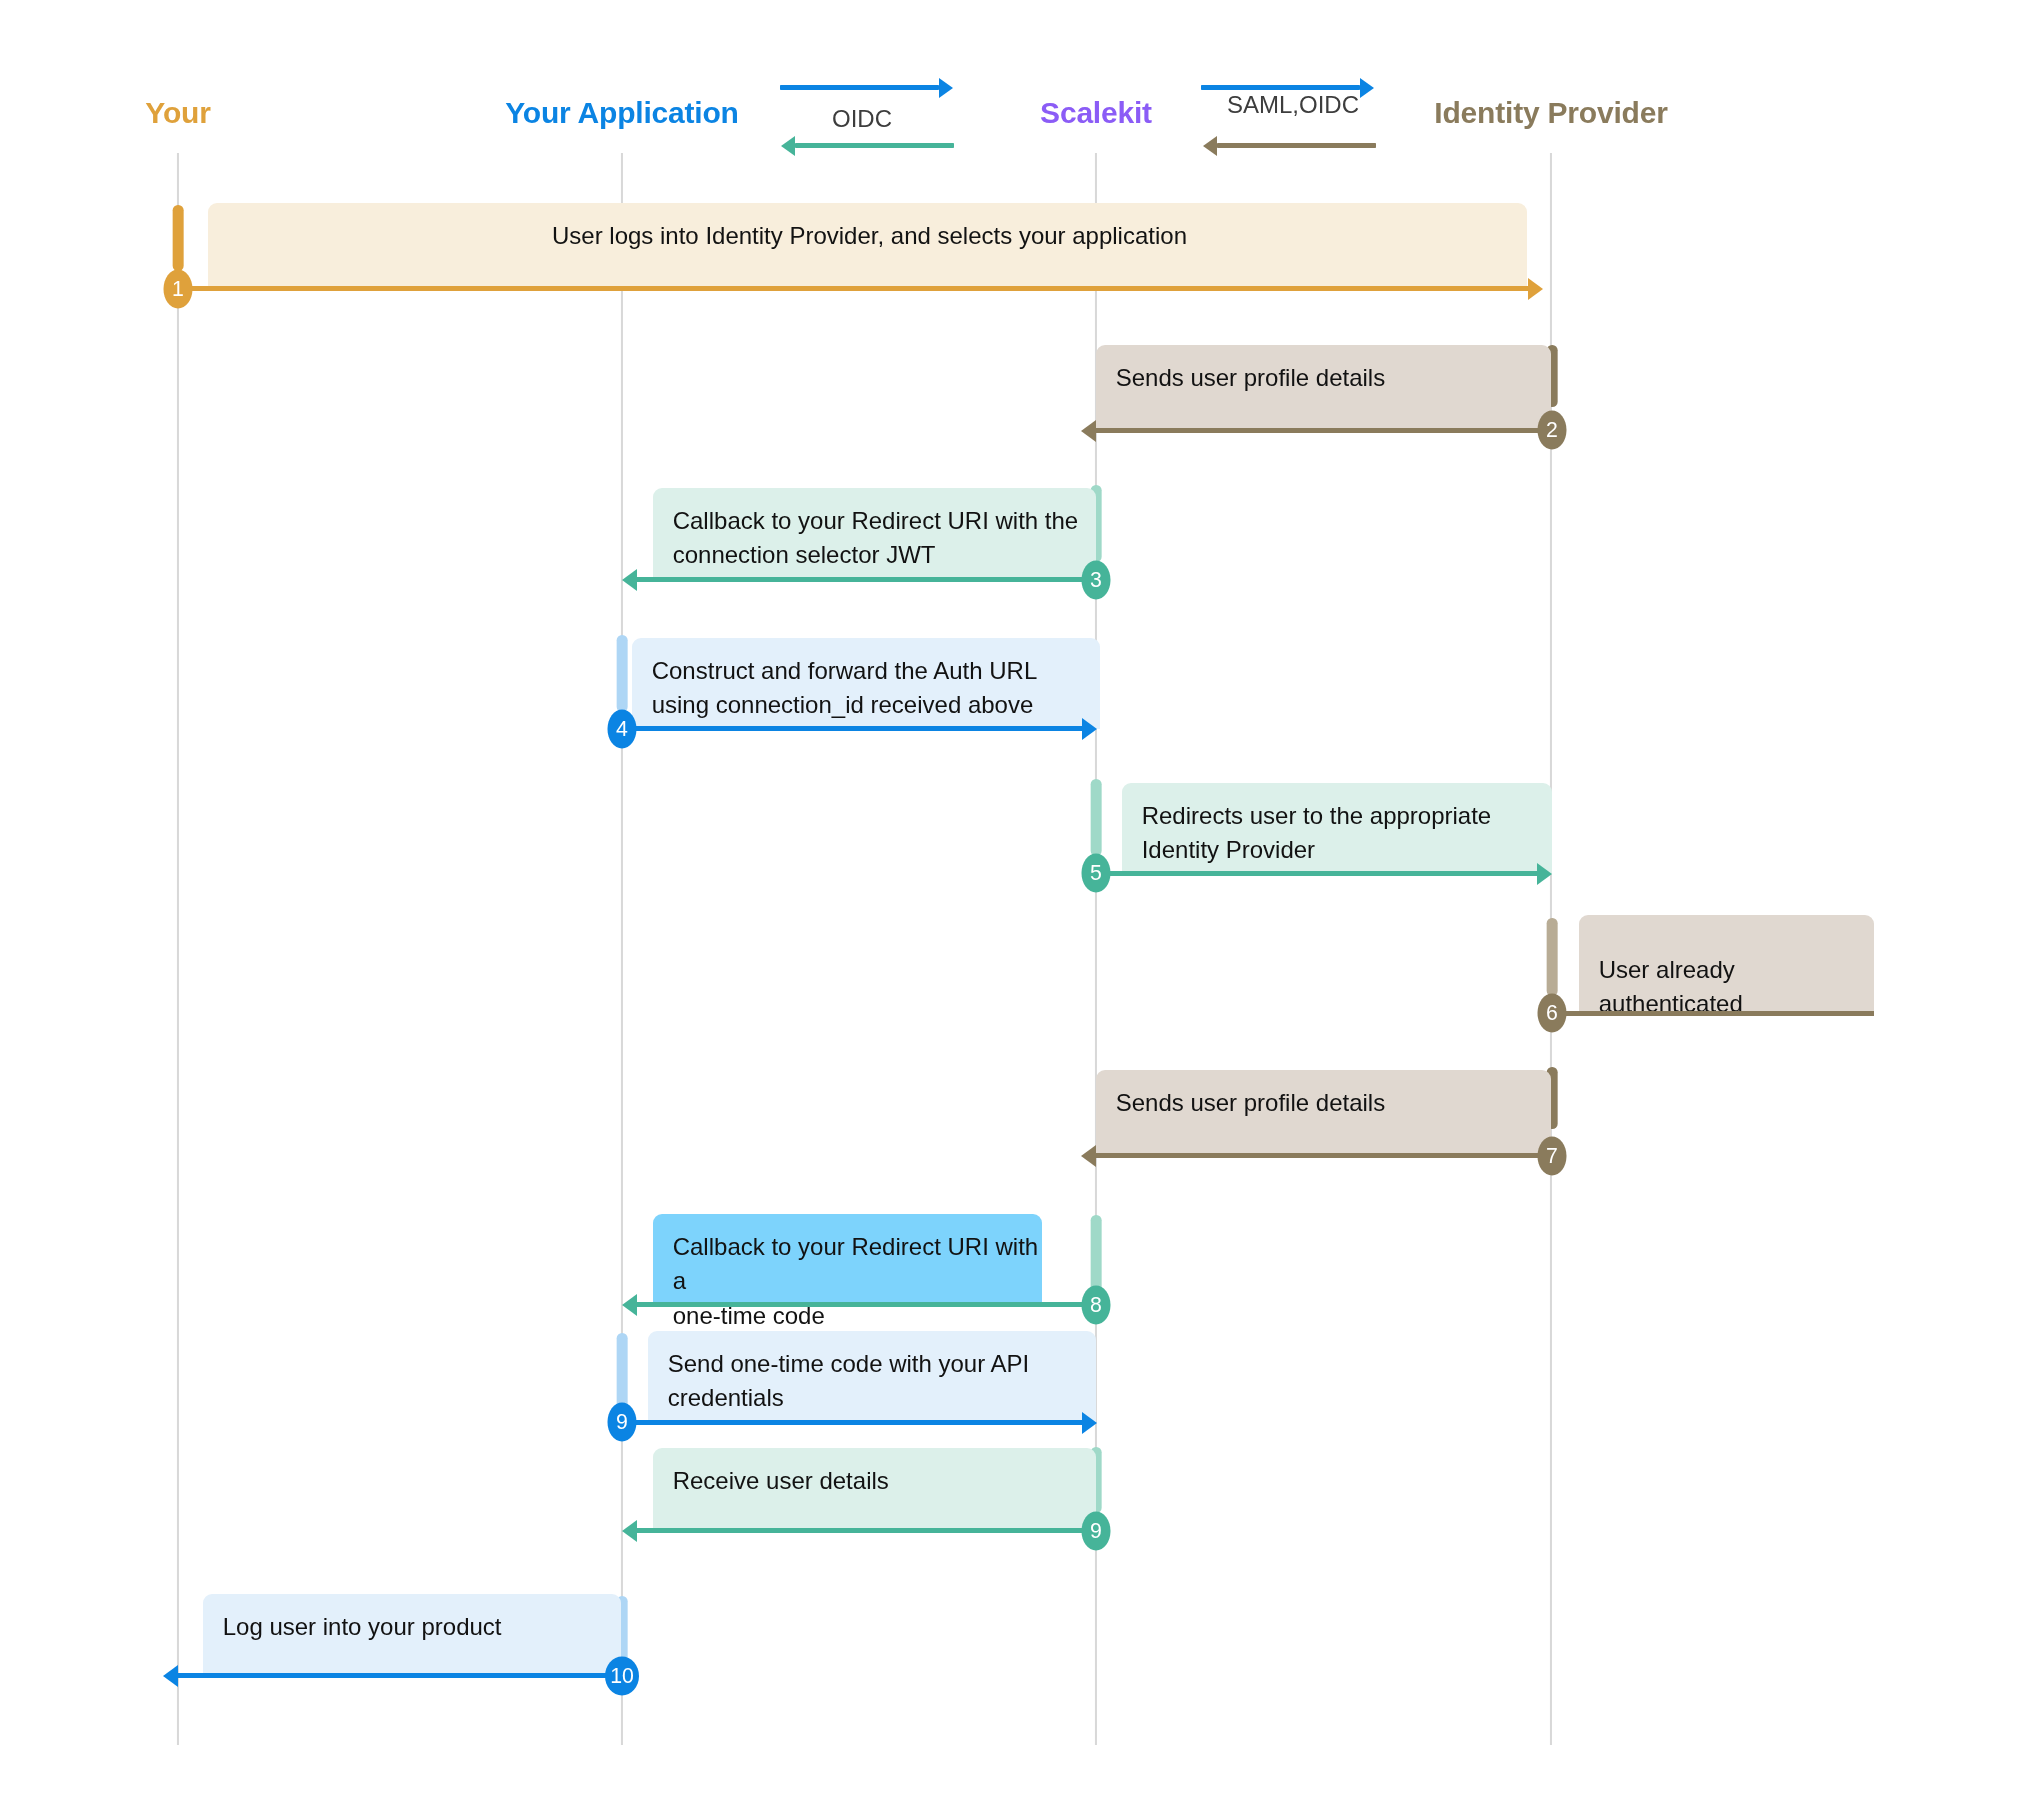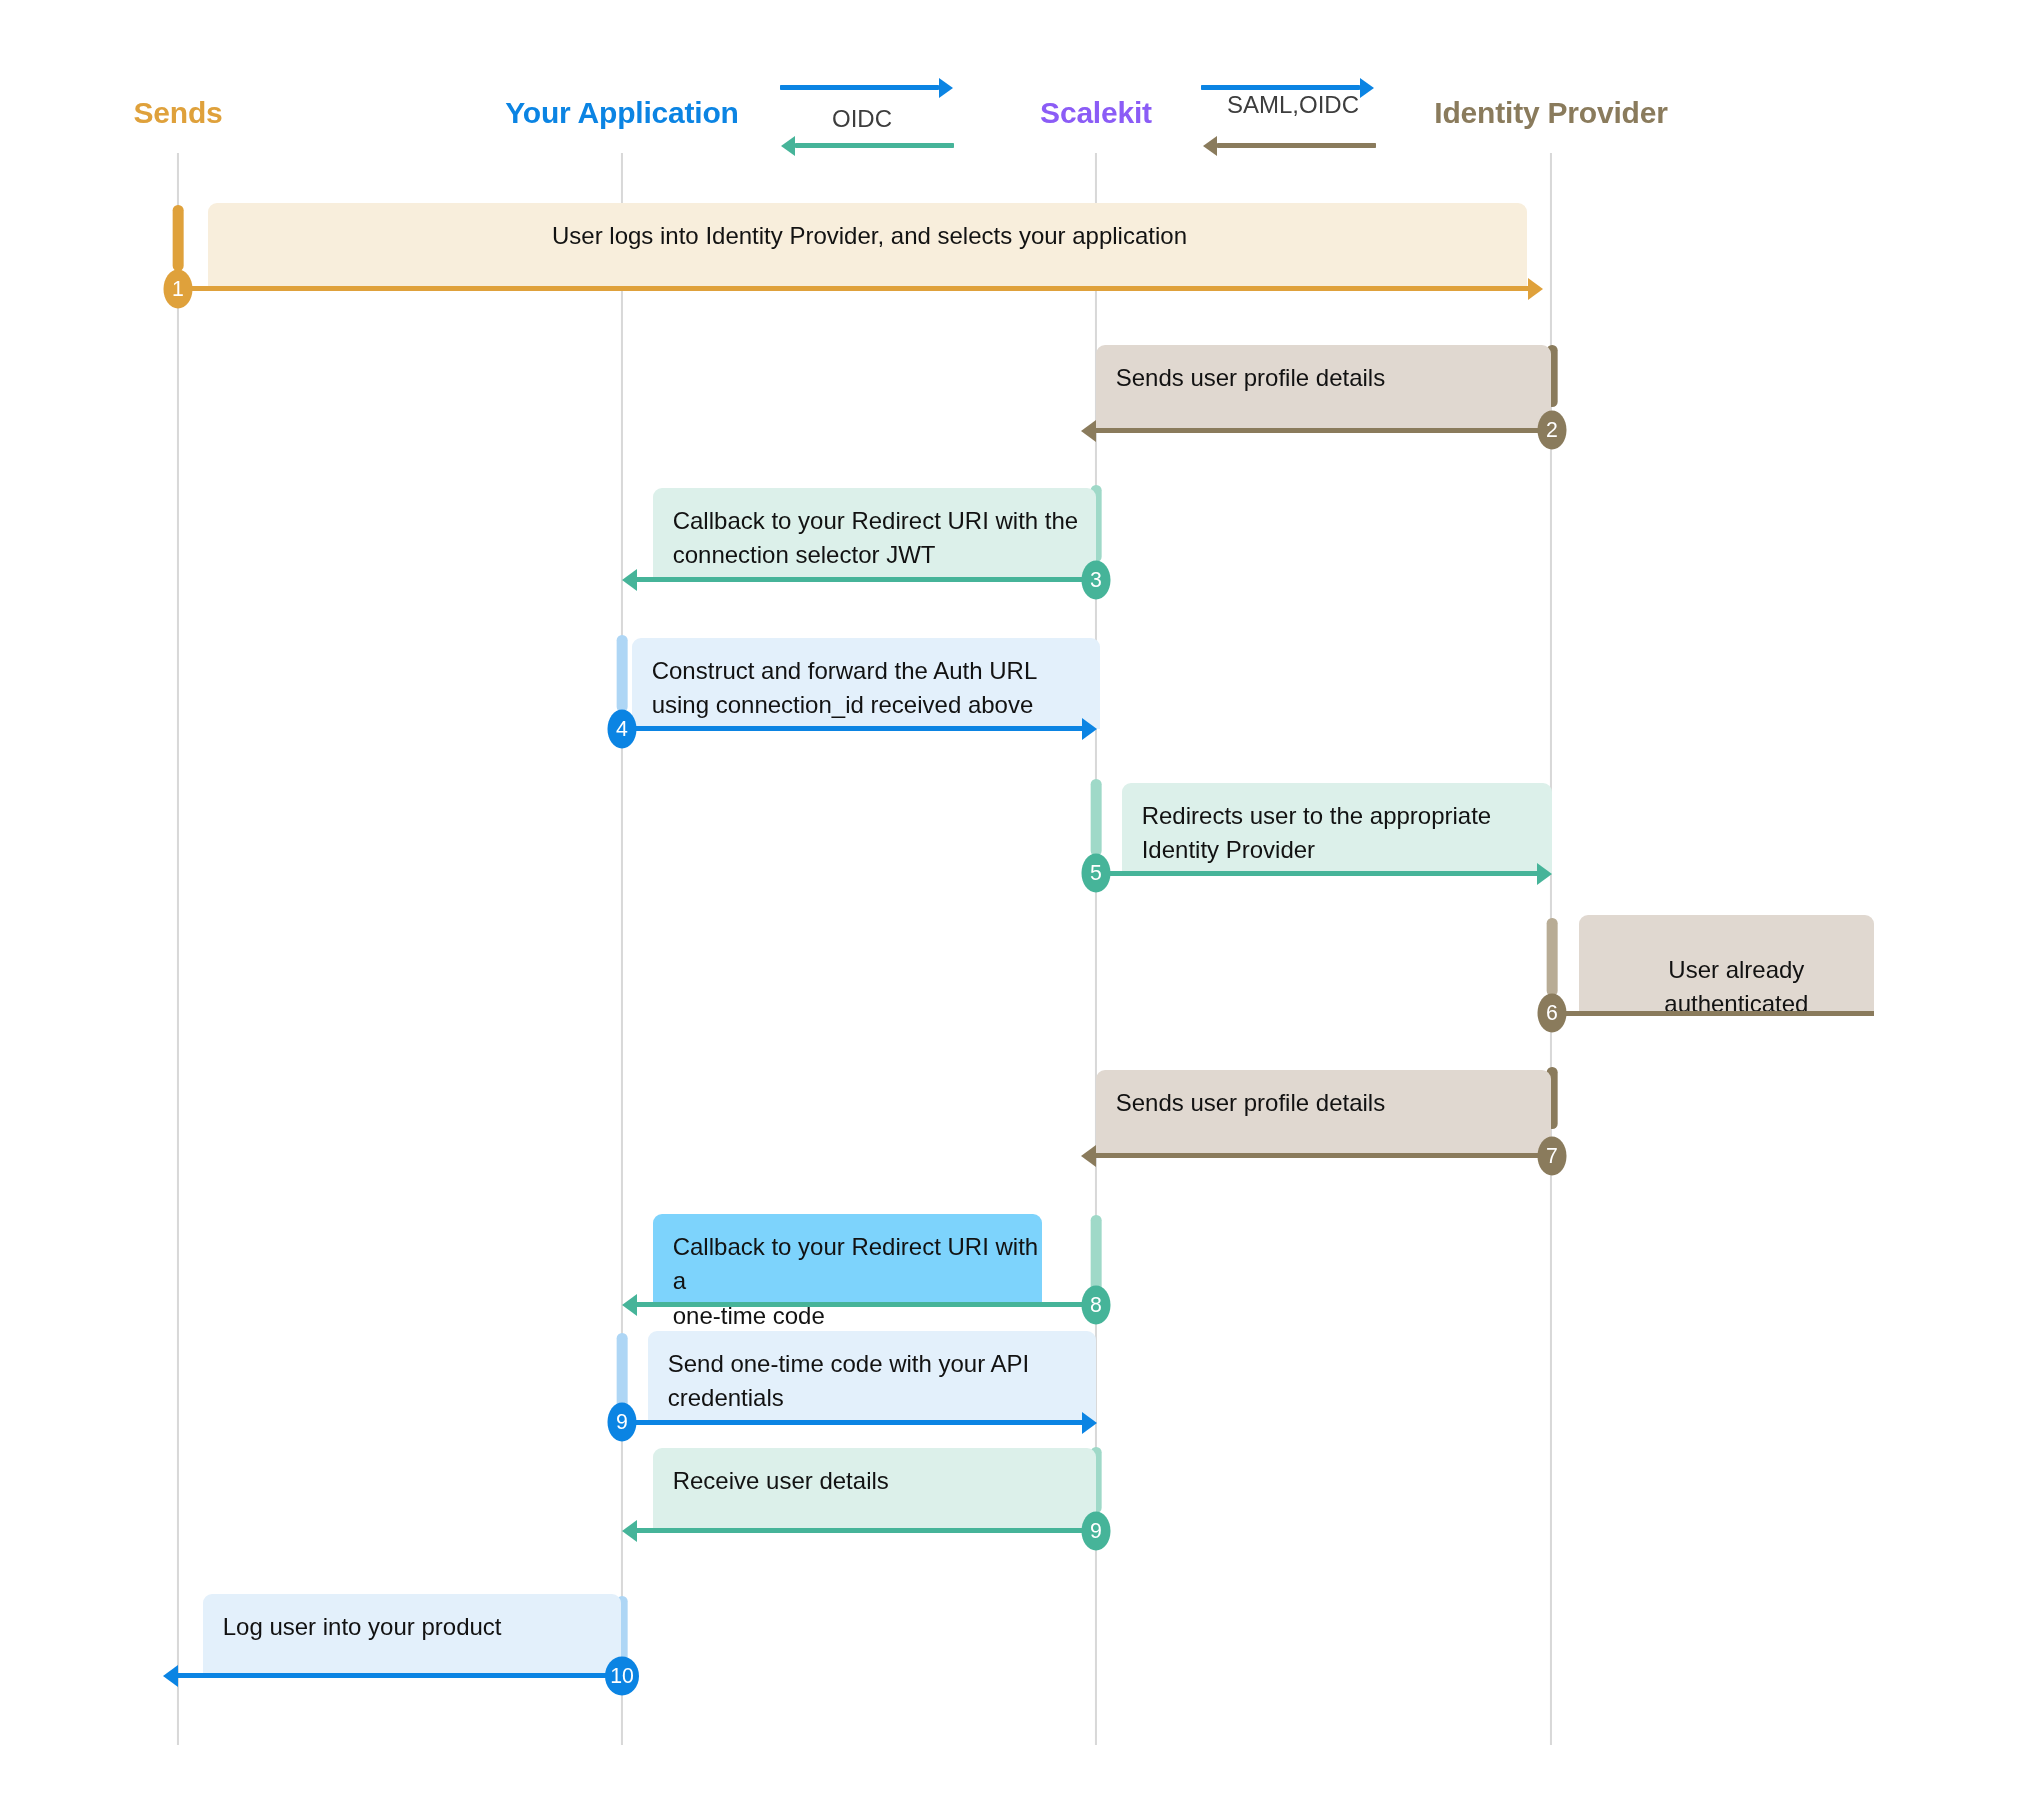--- a/index.html
+++ b/index.html
@@ -132,21 +132,21 @@
     font-weight:400;
     line-height:1;
   }
   .step-badge.wide{width:34px;}
 </style>
 </head>
 <body>
 
 <div id="stage">
 
-  <div class="actor-label" style="left:178px; top:98px; color:#DFA13B;">Sends</div>
+  <div class="actor-label" style="left:178px; top:98px; color:#DFA13B;">Your</div>
   <div class="actor-label" style="left:622px; top:98px; color:#0B84E3;">Your Application</div>
   <div class="actor-label" style="left:1096px; top:98px; color:#8b5cf6;">Scalekit</div>
   <div class="actor-label" style="left:1551px; top:98px; color:#8A7B5C;">Identity Provider</div>
 
   <div class="lifeline" style="left:178px; top:153px; height:1592px;"></div>
   <div class="lifeline" style="left:622px; top:153px; height:1592px;"></div>
   <div class="lifeline" style="left:1096px; top:153px; height:1592px;"></div>
   <div class="lifeline" style="left:1551px; top:153px; height:1592px;"></div>
 
   <div class="legend-group">
@@ -223,21 +223,21 @@
     </div>
     <div class="line to-right" style="left:1096px; top:871px; width:441px; background:#46B499; color:#46B499;">
       <span class="head"></span>
     </div>
     <div class="step-badge" style="left:1096px; top:873px; background:#46B499;">5</div>
   </div>
 
   <div class="msg">
     <div class="activation" style="left:1552px; top:918px; height:78px; background:#B8AC95;"></div>
     <div class="band" style="left:1579px; top:915px; width:295px; height:98px; background:#E0D8D0;">
-      <div class="band-text" style="padding-top:21.3px;text-align:center;">User already authenticated</div>
+      <div class="band-text" style="padding-top:21.3px;">User already authenticated</div>
     </div>
     <div class="line" style="left:1552px; top:1011px; width:322px; background:#8A7B5C; color:#8A7B5C;"></div>
     <div class="step-badge" style="left:1552px; top:1013px; background:#8A7B5C;">6</div>
   </div>
 
   <div class="msg">
     <div class="activation" style="left:1552px; top:1067px; height:62px; background:#8A7B5C;"></div>
     <div class="band" style="left:1096px; top:1070px; width:455px; height:85px; background:#E0D8D0;">
       <div class="band-text">Sends user profile details</div>
     </div>

